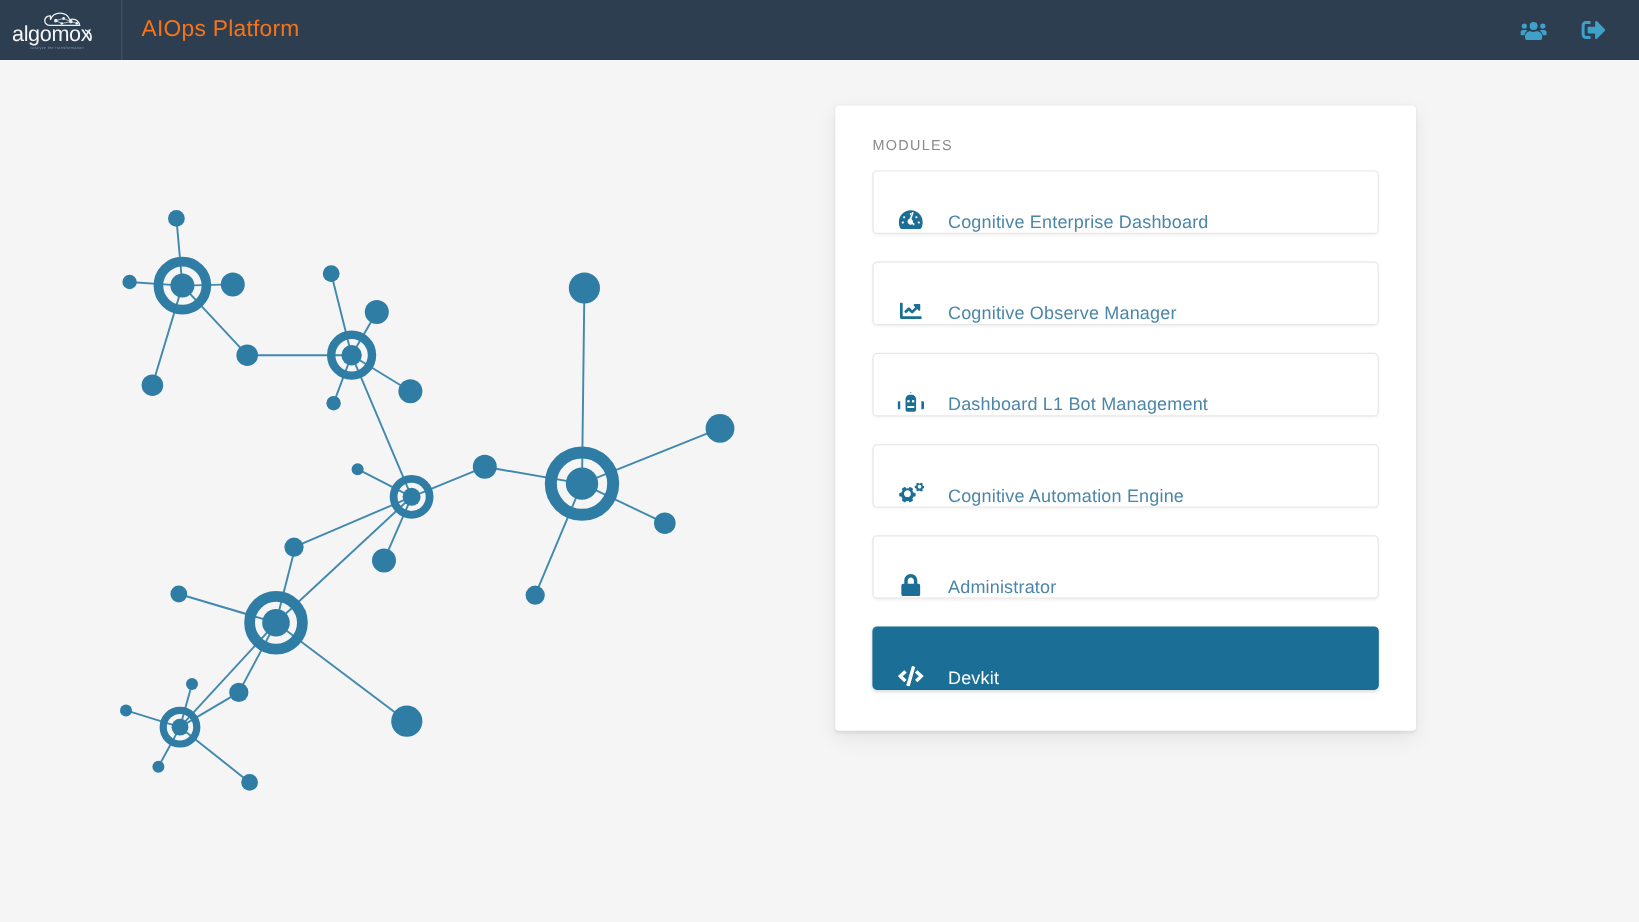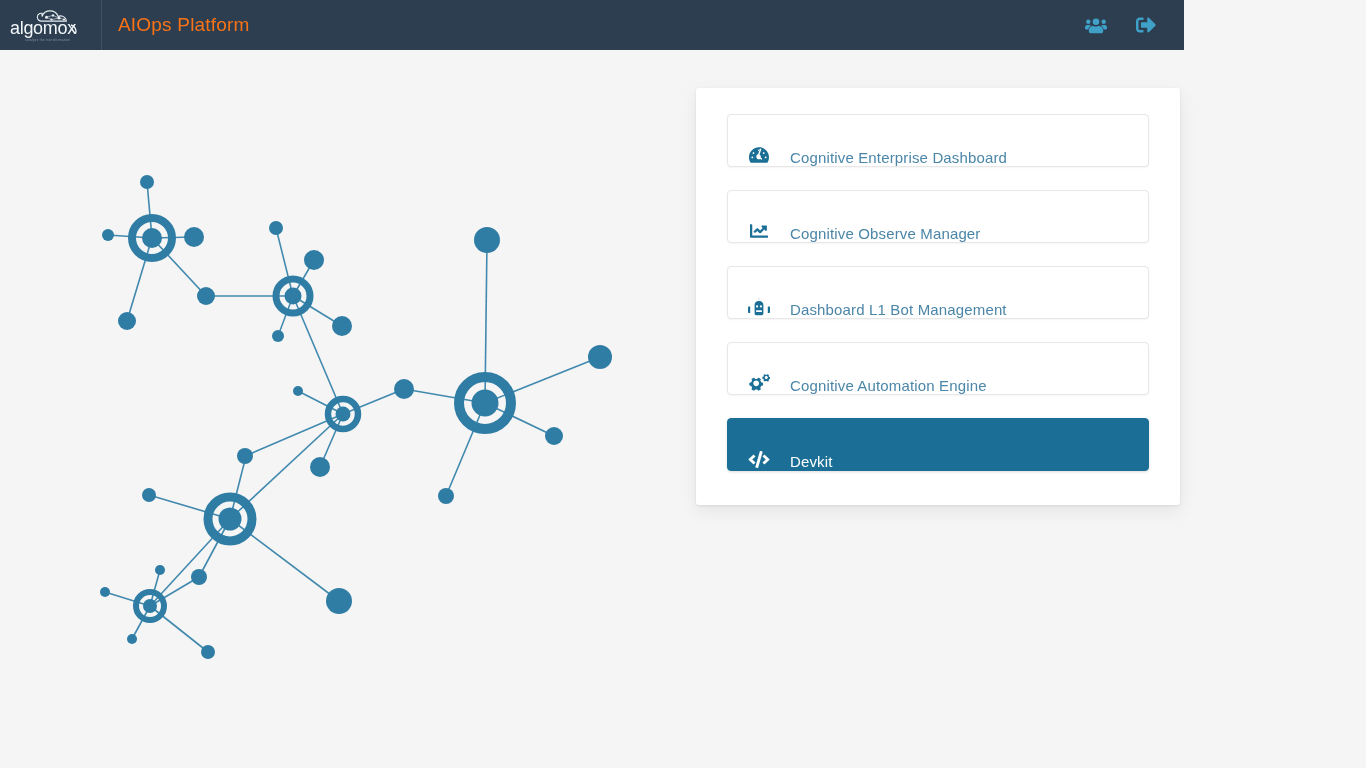--- a/index.html
+++ b/index.html
@@ -8,21 +8,21 @@
     margin: 0; padding: 0;
     width: 1366px; height: 768px;
     background: #f5f5f5;
     font-family: "Liberation Sans", sans-serif;
     overflow: hidden;
   }
 
   
   .topbar {
     position: absolute; top: 0; left: 0;
-    width: 1184px; height: 50px;
+    width: 1366px; height: 50px;
     background: #2c3e50;
     display: flex; align-items: center;
   }
   .brand {
     width: 102px; height: 50px;
     display: flex; align-items: center; justify-content: center;
     border-right: 1px solid #3f5366;
     flex: 0 0 102px;
   }
   .logo-wrap { position: relative; width: 86px; height: 40px; }
@@ -253,20 +253,21 @@
         </g>
         <g>
           <circle cx="90" cy="506" r="14" fill="none" stroke="#2f7da4" stroke-width="6"></circle>
           <circle cx="90" cy="506" r="7" fill="#2f7da4"></circle>
         </g>
       </g>
     </svg>
   </div>
 
   <div class="modules-panel">
+    <div class="modules-label">MODULES</div>
 
     <div class="module-list">
 
       <div class="module-card">
         <span class="module-icon">
           <svg width="20" height="18" viewBox="0 0 576 512">
             <path d="M288 32C128.9 32 0 160.9 0 320c0 52.8 14.3 102.3 39.1 144.8 5.6 9.6 16.3 15.2 27.4 15.2h443c11.1 0 21.8-5.6 27.4-15.2C561.7 422.3 576 372.8 576 320c0-159.1-128.9-288-288-288zm0 64c14.7 0 26.6 11.9 26.6 26.6S302.7 149.3 288 149.3s-26.6-11.9-26.6-26.6S273.3 96 288 96zM96 352c-14.7 0-26.6-11.9-26.6-26.6s11.9-26.6 26.6-26.6 26.6 11.9 26.6 26.6S110.7 352 96 352zm52-133.3c-10.4 10.4-27.3 10.4-37.7 0s-10.4-27.3 0-37.7 27.3-10.4 37.7 0 10.4 27.3 0 37.7zm204.9 167.5l-25.8-17.2c-11.8 7.3-25.5 11.7-40.3 11.7-42.4 0-76.8-34.4-76.8-76.8 0-35.1 23.6-64.6 55.7-73.8l49.6-144.6c3.6-10.4 14.9-16 25.4-12.4s16 14.9 12.4 25.4l-49.3 143.7c22.1 13.5 36.9 37.8 36.9 65.6 0 7.1-1 13.9-2.8 20.4l27.2 18.2c12.3 8.2 15.6 24.8 7.4 37.1-8.2 12.2-24.8 15.6-37.1 7.4l-.3-.2zm51.1-167.5c-10.4-10.4-10.4-27.3 0-37.7s27.3-10.4 37.7 0 10.4 27.3 0 37.7-27.3 10.4-37.7 0zM480 352c-14.7 0-26.6-11.9-26.6-26.6s11.9-26.6 26.6-26.6 26.6 11.9 26.6 26.6S494.7 352 480 352z"></path>
           </svg>
         </span>
         <span class="module-name">Cognitive Enterprise Dashboard</span>
@@ -294,20 +295,28 @@
       <div class="module-card">
         <span class="module-icon">
           <svg width="22" height="18" viewBox="0 0 640 512">
             <path d="M512.1 191l-8.2 14.3c-3 5.3-9.4 7.5-15.1 5.4-11.8-4.4-22.6-10.7-32.1-18.6-4.6-3.8-5.8-10.5-2.8-15.7l8.2-14.3c-6.9-8-12.3-17.3-15.9-27.4h-16.5c-6 0-11.2-4.3-12.2-10.3-2-12-2.1-24.6 0-37.1 1-6 6.2-10.4 12.2-10.4h16.5c3.6-10.1 9-19.4 15.9-27.4l-8.2-14.3c-3-5.2-1.9-11.9 2.8-15.7 9.5-7.9 20.4-14.2 32.1-18.6 5.7-2.1 12 .1 15.1 5.4l8.2 14.3c10.5-1.9 21.2-1.9 31.7 0L558 10.3c3-5.3 9.4-7.5 15.1-5.4 11.8 4.4 22.6 10.7 32.1 18.6 4.6 3.8 5.8 10.5 2.8 15.7l-8.2 14.3c6.9 8 12.3 17.3 15.9 27.4h16.5c6 0 11.2 4.3 12.2 10.3 2 12 2.1 24.6 0 37.1-1 6-6.2 10.4-12.2 10.4h-16.5c-3.6 10.1-9 19.4-15.9 27.4l8.2 14.3c3 5.2 1.9 11.9-2.8 15.7-9.5 7.9-20.4 14.2-32.1 18.6-5.7 2.1-12-.1-15.1-5.4l-8.2-14.3c-10.5 1.9-21.2 1.9-31.7 0zm20.1-50c24.2 0 43.9-19.7 43.9-43.9s-19.7-43.9-43.9-43.9-43.9 19.7-43.9 43.9 19.7 43.9 43.9 43.9z"></path>
             <path d="M207.5 442.2l-16 27.9c-4.2 7.3-13 10.4-20.8 7.3-22.7-9-43.5-21-61.7-35.4-6.4-5.1-8.1-14.2-4-21.4l16-27.9c-13.3-15.7-23.7-33.9-30.7-53.7H58.3c-8.3 0-15.5-5.9-16.9-14.1-3.7-21.8-4.2-44.9 0-67.9 1.4-8.2 8.6-14.1 16.9-14.1h32c7-19.8 17.4-38 30.7-53.7l-16-27.9c-4.1-7.2-2.4-16.3 4-21.4 18.2-14.4 39-26.4 61.7-35.4 7.8-3.1 16.6 0 20.8 7.3l16 27.9c20.4-3.6 41.3-3.6 61.7 0l16-27.9c4.2-7.3 13-10.4 20.8-7.3 22.7 9 43.5 21 61.7 35.4 6.4 5.1 8.1 14.2 4 21.4l-16 27.9c13.3 15.7 23.7 33.9 30.7 53.7h32c8.3 0 15.5 5.9 16.9 14.1 3.7 21.8 4.2 44.9 0 67.9-1.4 8.2-8.6 14.1-16.9 14.1h-32c-7 19.8-17.4 38-30.7 53.7l16 27.9c4.1 7.2 2.4 16.3-4 21.4-18.2 14.4-39 26.4-61.7 35.4-7.8 3.1-16.6 0-20.8-7.3l-16-27.9c-20.4 3.6-41.3 3.6-61.7 0zm30.8-91.2c46.6 0 84.4-37.8 84.4-84.4s-37.8-84.4-84.4-84.4-84.4 37.8-84.4 84.4 37.8 84.4 84.4 84.4z"></path>
           </svg>
         </span>
         <span class="module-name">Cognitive Automation Engine</span>
       </div>
 
+      <div class="module-card">
+        <span class="module-icon">
+          <svg width="16" height="19" viewBox="0 0 448 512">
+            <path d="M400 224h-24v-72C376 68.2 307.8 0 224 0S72 68.2 72 152v72H48c-26.5 0-48 21.5-48 48v192c0 26.5 21.5 48 48 48h352c26.5 0 48-21.5 48-48V272c0-26.5-21.5-48-48-48zm-104 0H152v-72c0-39.7 32.3-72 72-72s72 32.3 72 72v72z"></path>
+          </svg>
+        </span>
+        <span class="module-name">Administrator</span>
+      </div>
 
       <div class="module-card active">
         <span class="module-icon">
           <svg width="22" height="17" viewBox="0 0 640 512">
             <path d="M278.9 511.5l-61-17.7c-6.4-1.8-10-8.5-8.2-14.9L346.2 8.7c1.8-6.4 8.5-10 14.9-8.2l61 17.7c6.4 1.8 10 8.5 8.2 14.9L293.8 503.3c-1.9 6.4-8.5 10.1-14.9 8.2zm-114-112.2l43.5-46.4c4.6-4.9 4.3-12.7-.8-17.2L117 256l90.6-79.7c5.1-4.5 5.5-12.3.8-17.2l-43.5-46.4c-4.5-4.8-12.1-5.1-17-.5L3.8 247.2c-5.1 4.7-5.1 12.8 0 17.5l144.1 135.1c4.9 4.6 12.5 4.4 17-.5zm327.2.6l144.1-135.1c5.1-4.7 5.1-12.8 0-17.5L492.1 112.1c-4.8-4.5-12.4-4.3-17 .5L431.6 159c-4.6 4.9-4.3 12.7.8 17.2L523 256l-90.6 79.7c-5.1 4.5-5.5 12.3-.8 17.2l43.5 46.4c4.5 4.9 12.1 5.1 17 .6z"></path>
           </svg>
         </span>
         <span class="module-name">Devkit</span>
       </div>
 

